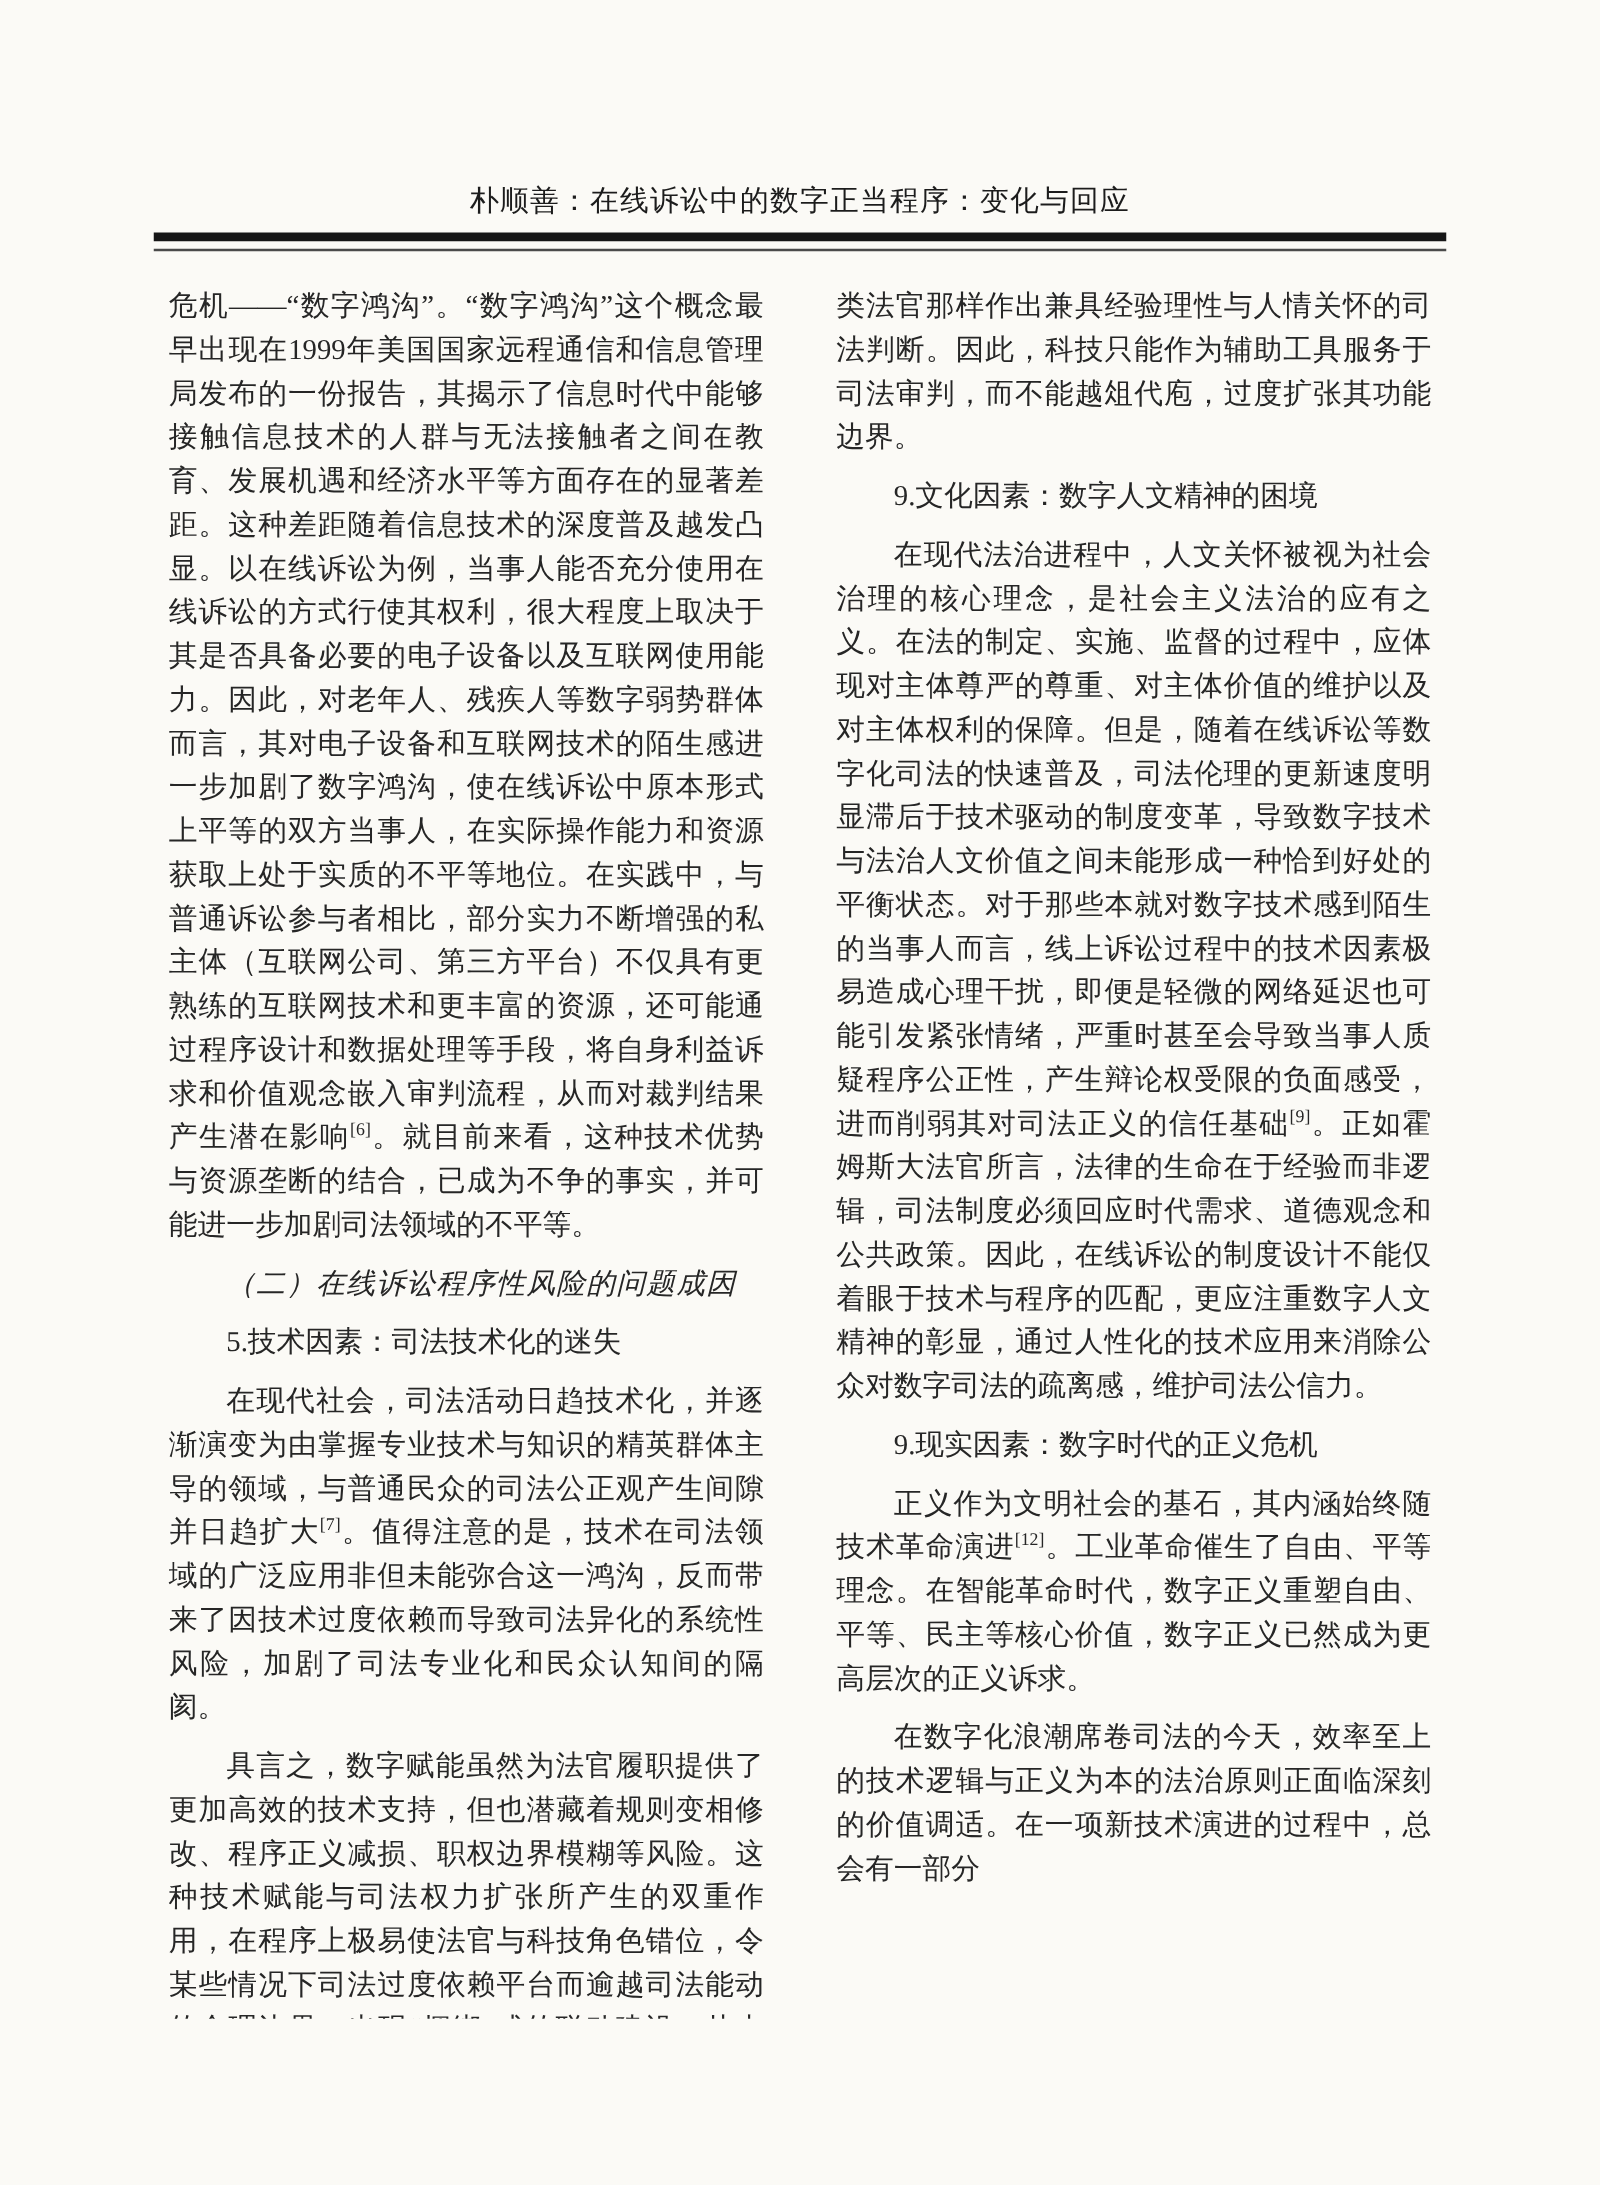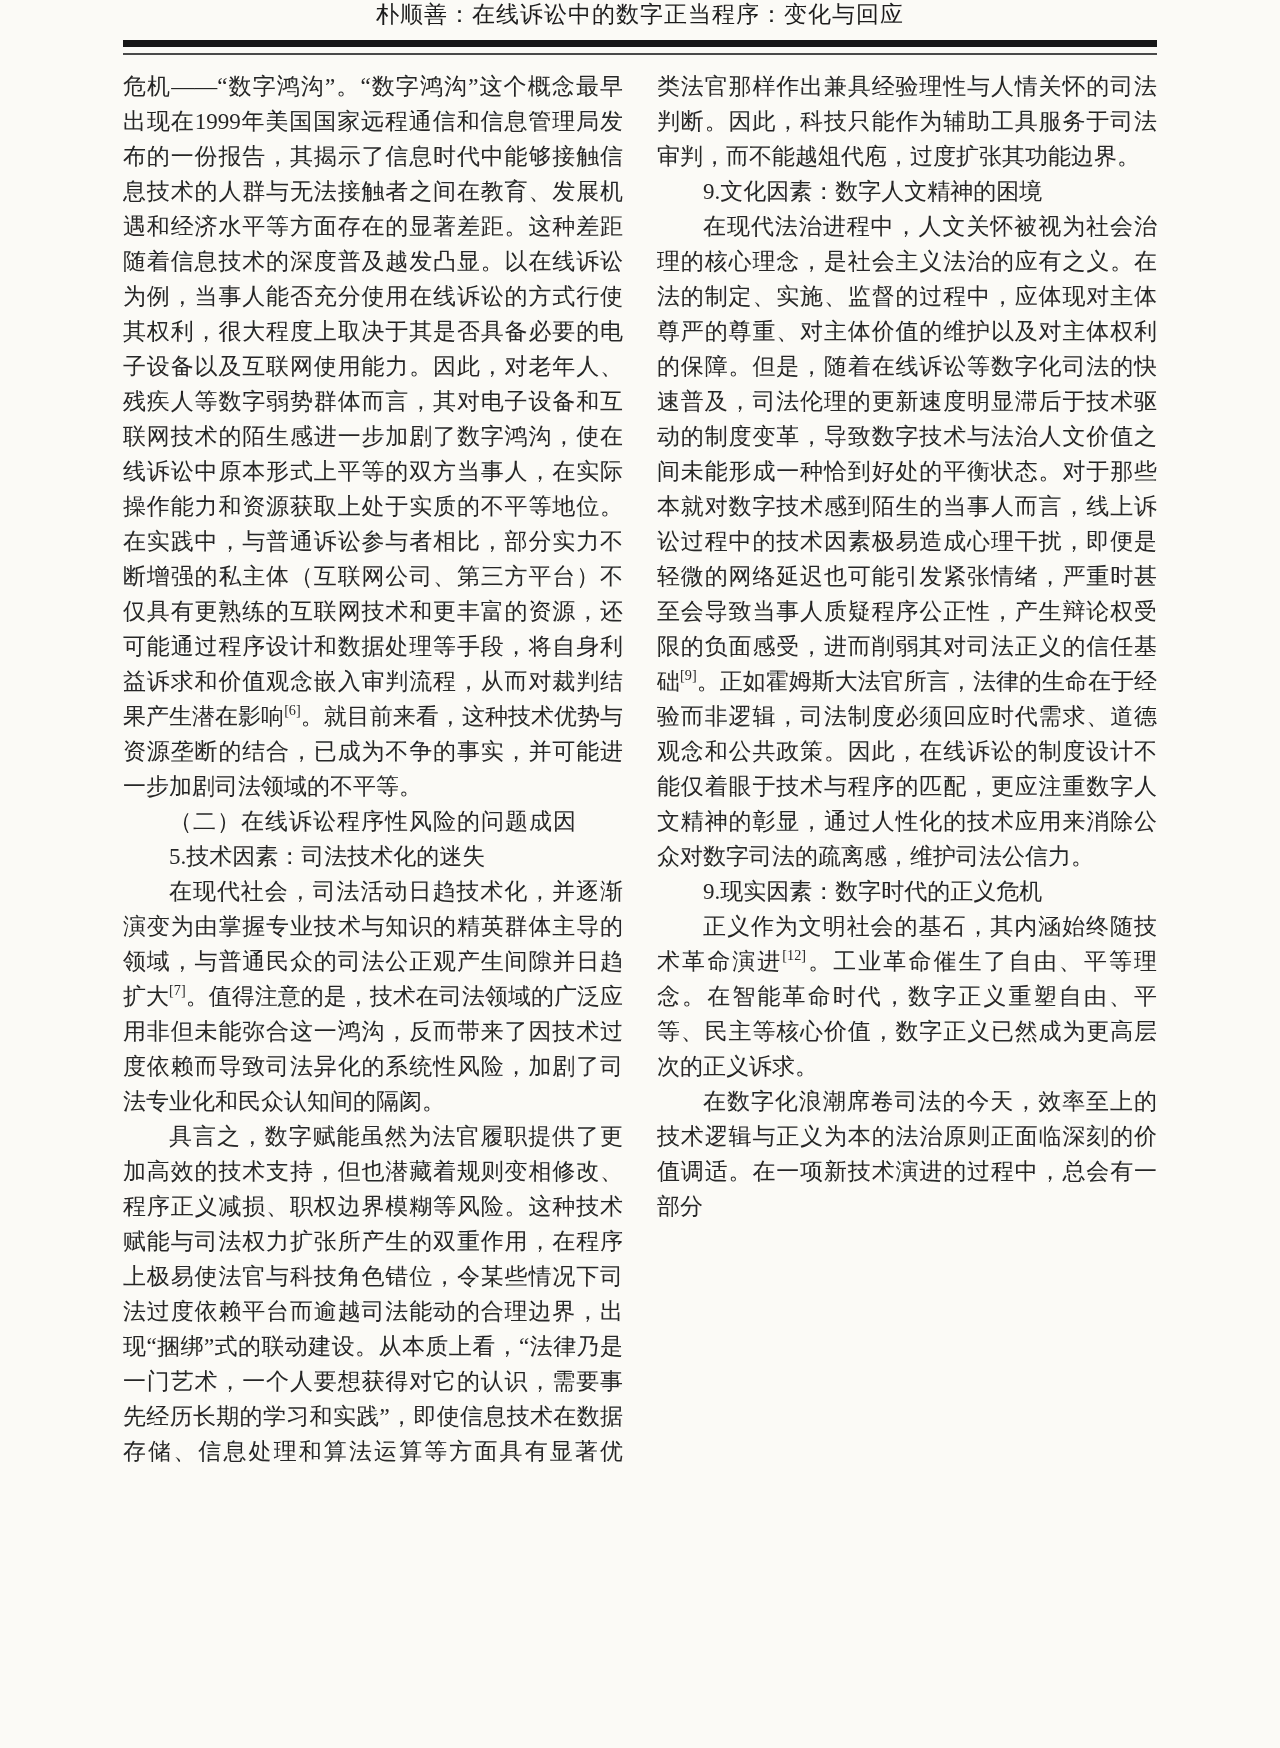--- a/index.html
+++ b/index.html
@@ -16,20 +16,21 @@
     color: #222222;
   }
   .page {
     box-sizing: border-box;
     width: 1280px;
     height: 1748px;
     padding: 0 123px;
     position: relative;
   }
   .running-title {
+    margin-top: 146px;
     height: 30px;
     text-align: center;
     font-size: 23px;
     line-height: 30px;
     letter-spacing: 1px;
     color: #1c1c1c;
   }
   .rule-thick {
     margin-top: 10px;
     height: 7px;
@@ -48,26 +49,27 @@
   .col {
     width: 500px;
     height: 1400px;
     overflow: hidden;
     text-align: justify;
     font-size: 23px;
     line-height: 35px;
     color: #262626;
   }
   .col p {
-    margin: 0;
+    margin: 12px;
   }
   .indent {
     text-indent: 2em;
   }
   .sec-heading {
+    font-style: italic;
     letter-spacing: 1px;
   }
   sup {
     font-size: 0.62em;
     line-height: 0;
     vertical-align: super;
   }
 </style>
 </head>
 <body>

